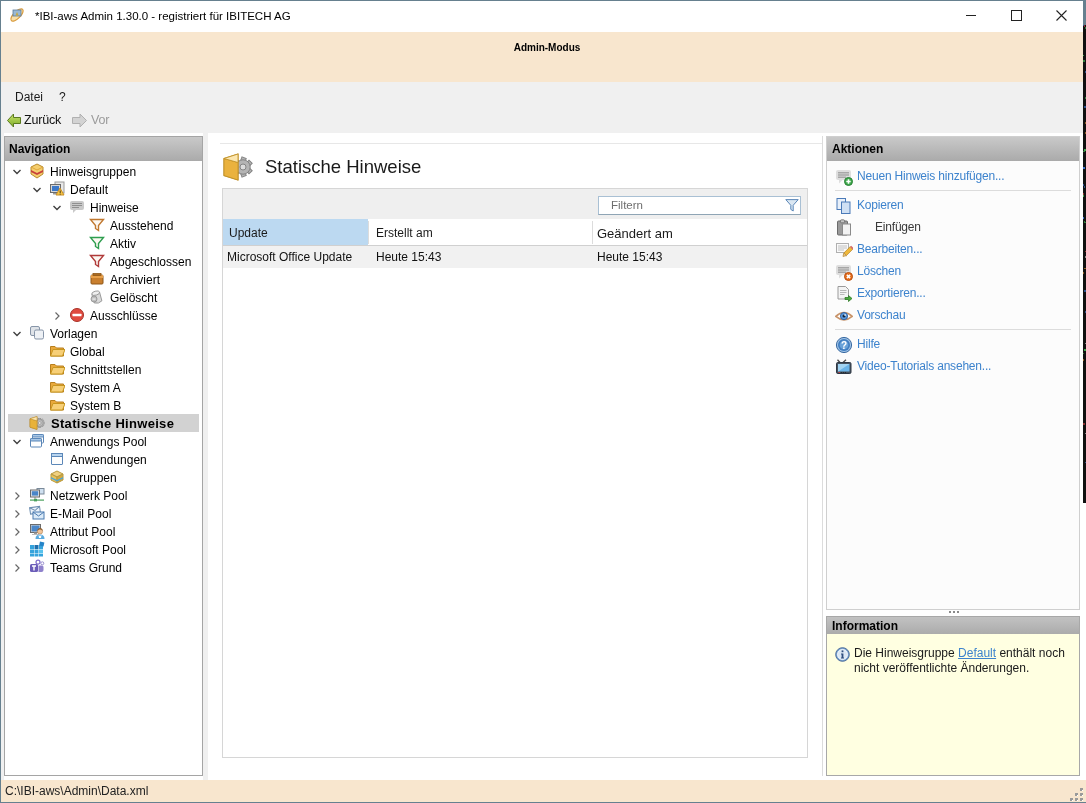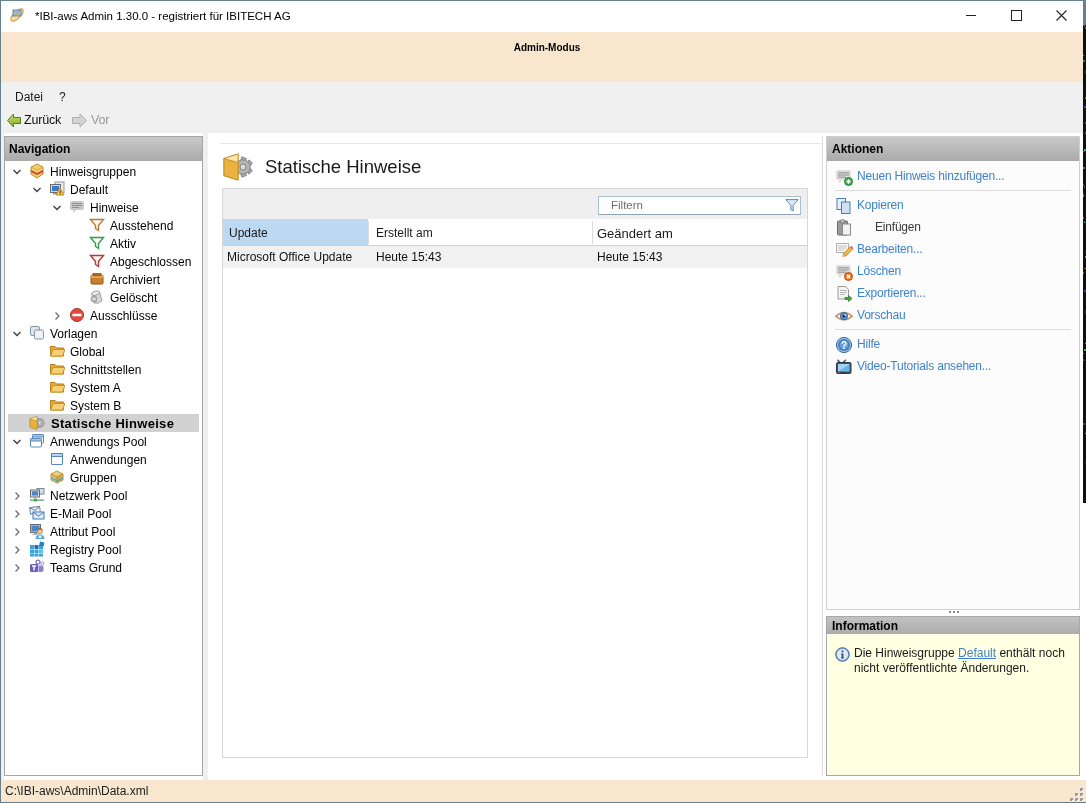--- a/index.html
+++ b/index.html
@@ -285,21 +285,21 @@
           <rect x="10" y="4" width="4" height="4"></rect>
           <rect x="1" y="8.5" width="4" height="4"></rect>
           <rect x="5.5" y="8.5" width="4" height="4"></rect>
           <rect x="10" y="8.5" width="4" height="4" fill="#58c2ec"></rect>
           <rect x="1" y="13" width="4" height="2.5"></rect>
           <rect x="5.5" y="13" width="4" height="2.5"></rect>
           <rect x="10" y="13" width="4" height="2.5"></rect>
         </g>
         <rect x="10.5" y="1" width="4.5" height="4" transform="rotate(12 12.7 3)" fill="#2584c8"></rect>
       </svg></div>
-<div class="txt" style="position:absolute;left:45px;top:382px;font-size:12px;font-weight:normal;color:#000;">Registry Pool</div>
+<div class="txt" style="position:absolute;left:45px;top:382px;font-size:12px;font-weight:normal;color:#000;">Microsoft Pool</div>
 <svg width="10" height="10" viewBox="0 0 10 10" style="position:absolute;left:7px;top:402px;">
       <path d="M3.5,1.5 L7,5 L3.5,8.5" fill="none" stroke="#686868" stroke-width="1.2"></path>
     </svg>
 <div style="position:absolute;left:24px;top:398px;width:16px;height:16px;"><svg width="16" height="16" viewBox="0 0 16 16">
         <circle cx="9" cy="3.2" r="2" fill="none" stroke="#7b68c8" stroke-width="1.2"></circle>
         <circle cx="13.3" cy="4.3" r="1.5" fill="none" stroke="#9a8fd0" stroke-width="1"></circle>
         <rect x="1" y="5" width="8" height="8" rx="1.5" fill="#6b5cb8"></rect>
         <path d="M3,7 L7,7 M5,7 L5,11.5" stroke="#fff" stroke-width="1.4" fill="none"></path>
         <path d="M9.5,6.5 L13,6.5 Q14.5,6.5 14.5,8 L14.5,11 Q14.5,13 12.5,13 L9.5,13 Z" fill="#8f82cc"></path>
       </svg></div>

